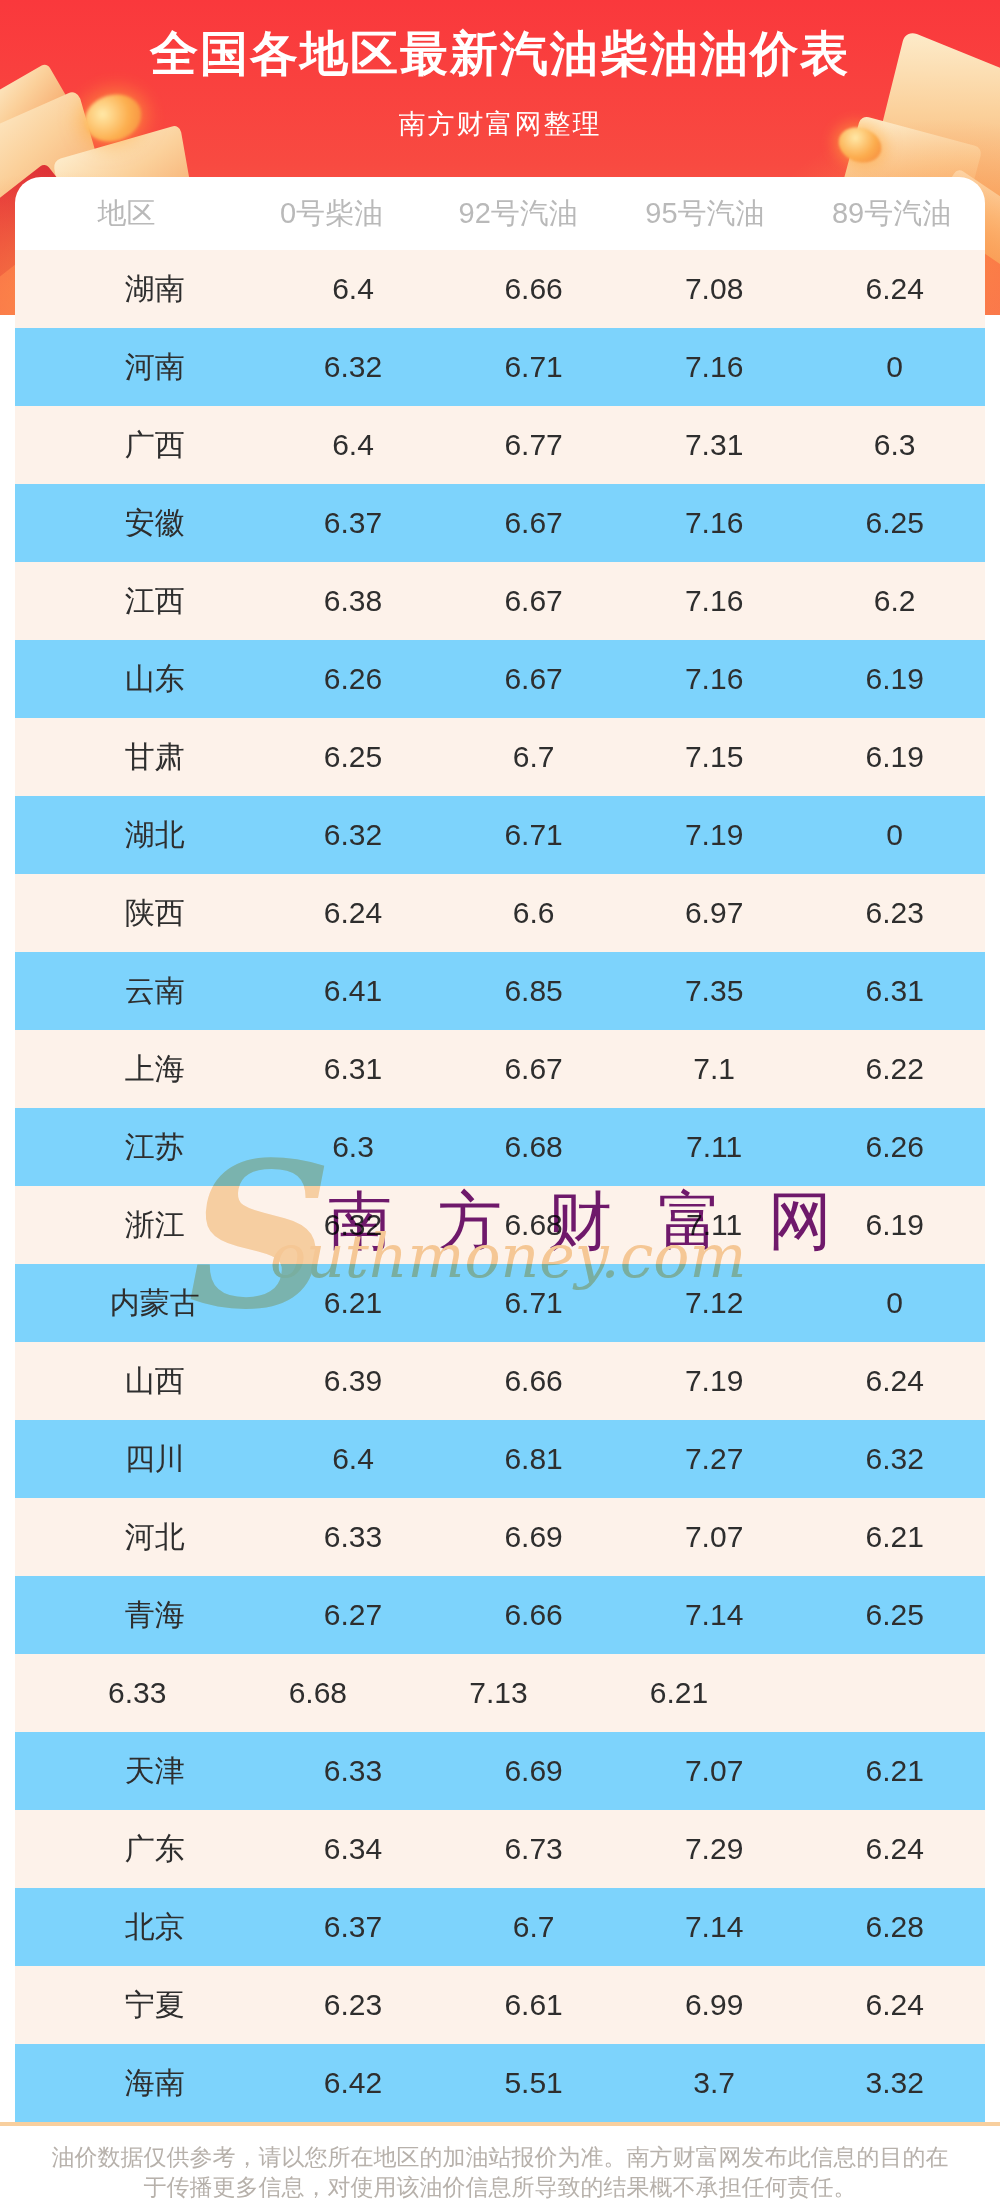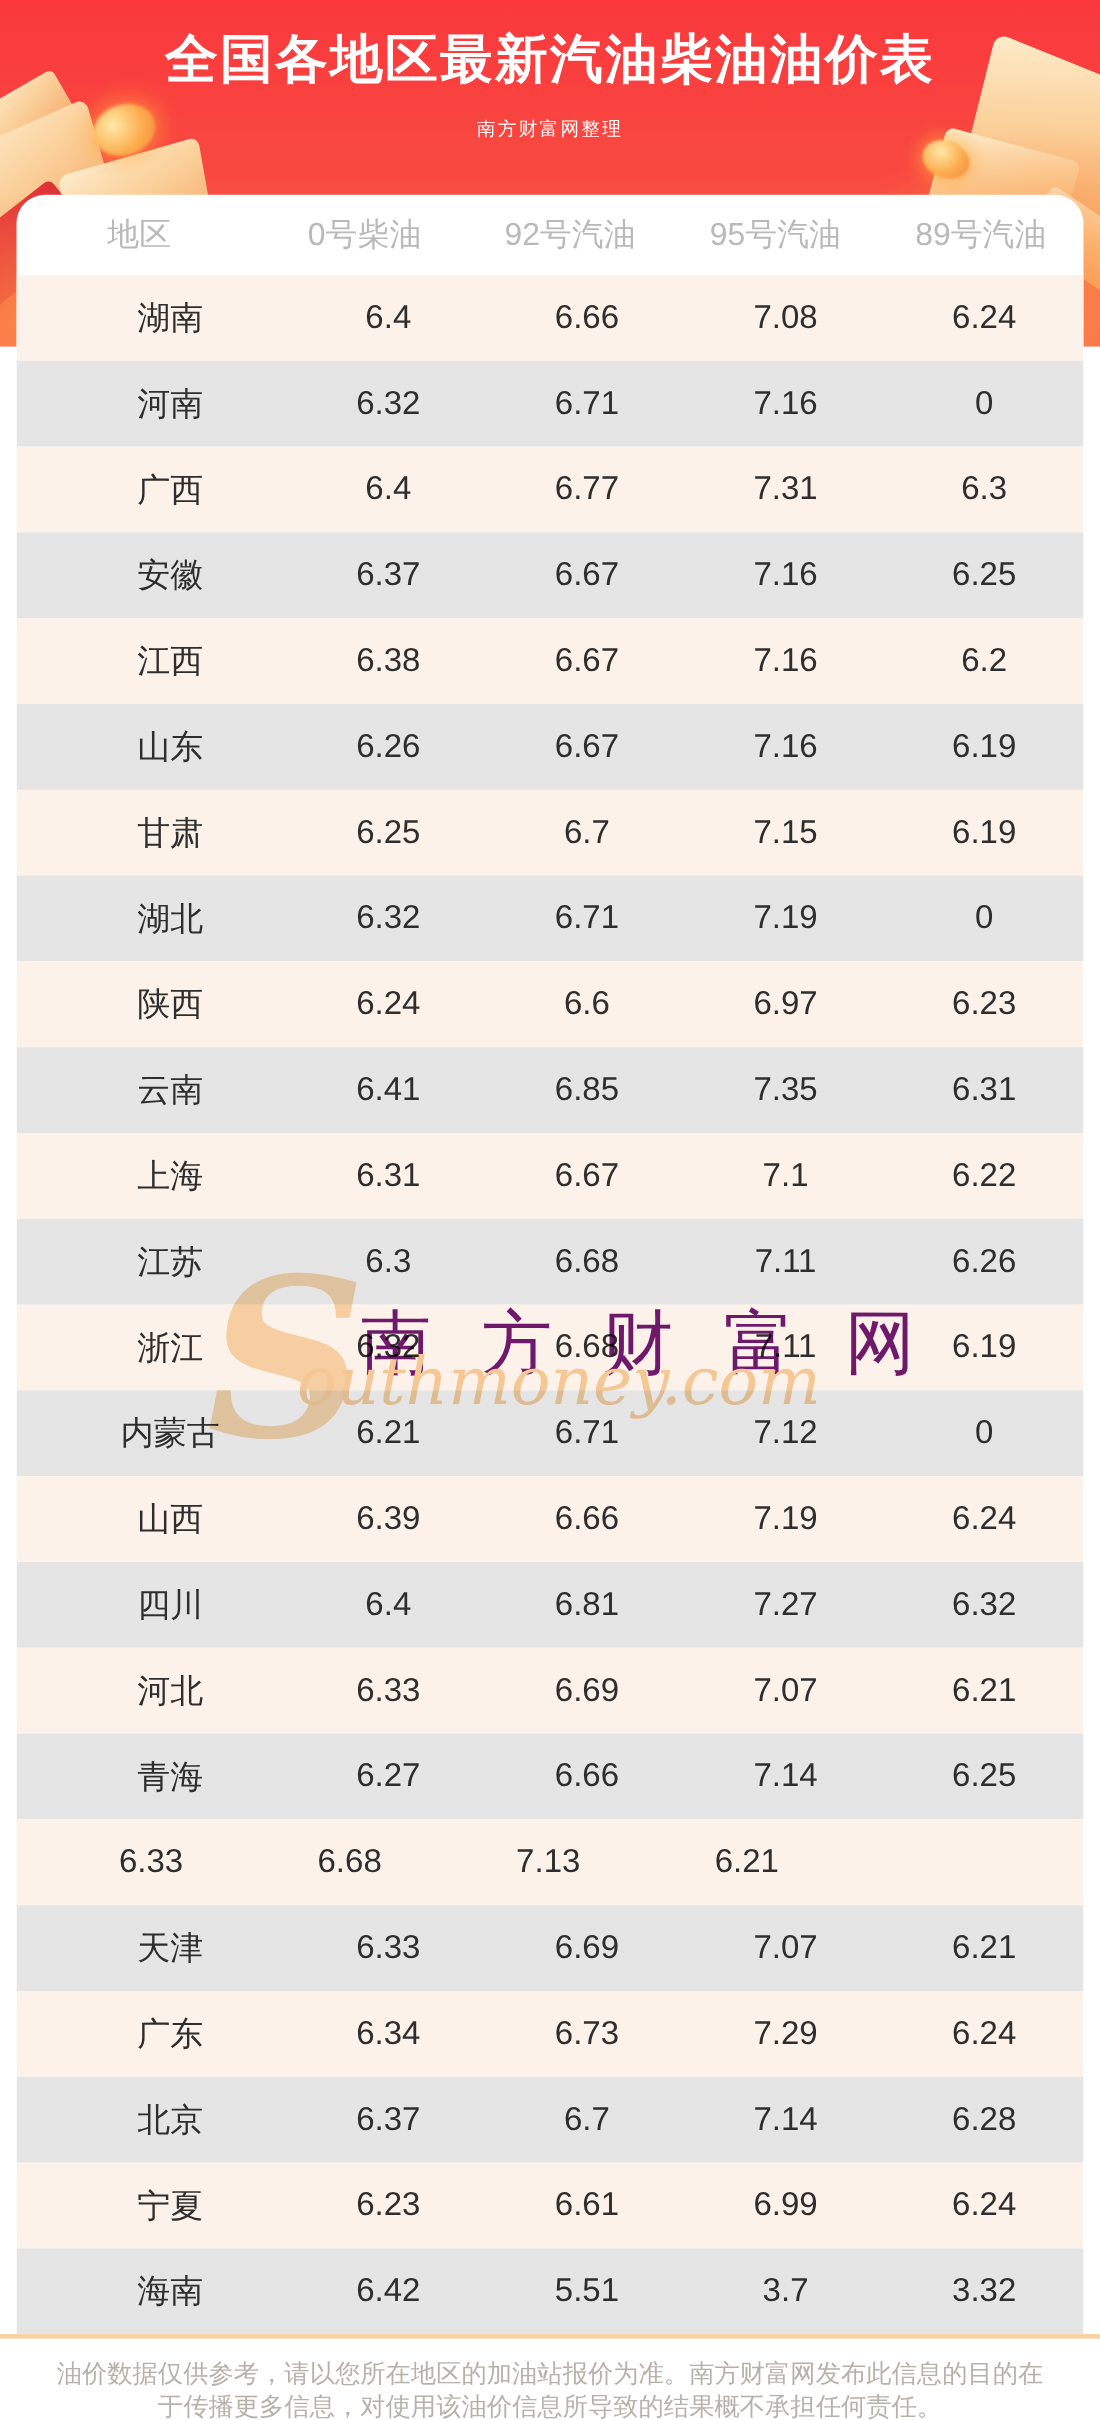--- a/index.html
+++ b/index.html
@@ -35,32 +35,32 @@
   .ribbon-r{width:150px;height:72px;right:-58px;top:92px;transform:rotate(40deg);border-radius:6px;}
   .coin-r{width:44px;height:34px;right:118px;top:128px;border-radius:50%;transform:rotate(20deg);
     background:radial-gradient(circle at 35% 35%,#ffe9a8,#fcae4e 55%,#f5833a);
     filter:blur(1.2px);box-shadow:0 0 14px 5px rgba(255,170,60,.5);}
   .title{
     position:absolute;left:0;top:22px;width:100%;text-align:center;
     color:#ffffff;font-size:48px;font-weight:700;letter-spacing:2px;z-index:2;
   }
   .subtitle{
     position:absolute;left:0;top:106px;width:100%;text-align:center;
-    color:#ffffff;font-size:17px;font-weight:400;letter-spacing:2px;z-index:2;
+    color:#ffffff;font-size:27px;font-weight:400;letter-spacing:2px;z-index:2;
   }
   
   .card{
     position:absolute;left:15px;top:177px;width:970px;height:2195px;
     background:#ffffff;border-radius:26px 26px 0 0;overflow:hidden;z-index:3;
   }
   .thead{display:flex;height:73px;align-items:center;}
   .hcell{color:#b9b9b9;font-size:29px;}
   .trow{display:flex;height:78px;align-items:center;padding-left:32px;}
   .trow.odd{background:#fdf2ea;}
-  .trow.even{background:#e5e5e5;}
+  .trow.even{background:#7dd3fc;}
   .cell{font-size:30px;color:#2e2e2e;}
   .c0{width:23%;text-align:center;font-weight:500;}
   .c1,.c2,.c3,.c4{width:19.25%;text-align:center;}
   .hcell.c0{font-weight:400;}
   
   .wm{position:absolute;left:0;top:0;width:1000px;height:2200px;pointer-events:none;z-index:4;
       mix-blend-mode:multiply;}
   .wm-s{position:absolute;left:188px;top:1136px;line-height:1;
     font-family:"DejaVu Serif",serif;font-style:italic;font-weight:700;font-size:200px;color:#f8d9b0;}
   .wm-cn{position:absolute;left:328px;top:1178px;font-size:64px;letter-spacing:46px;

